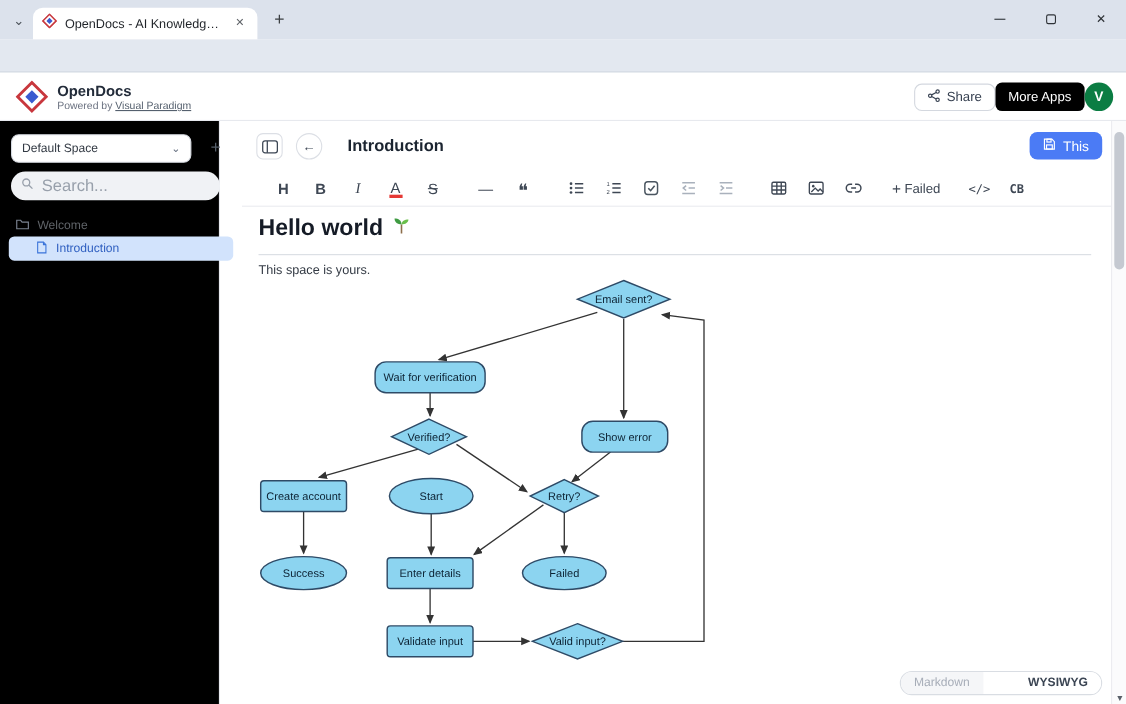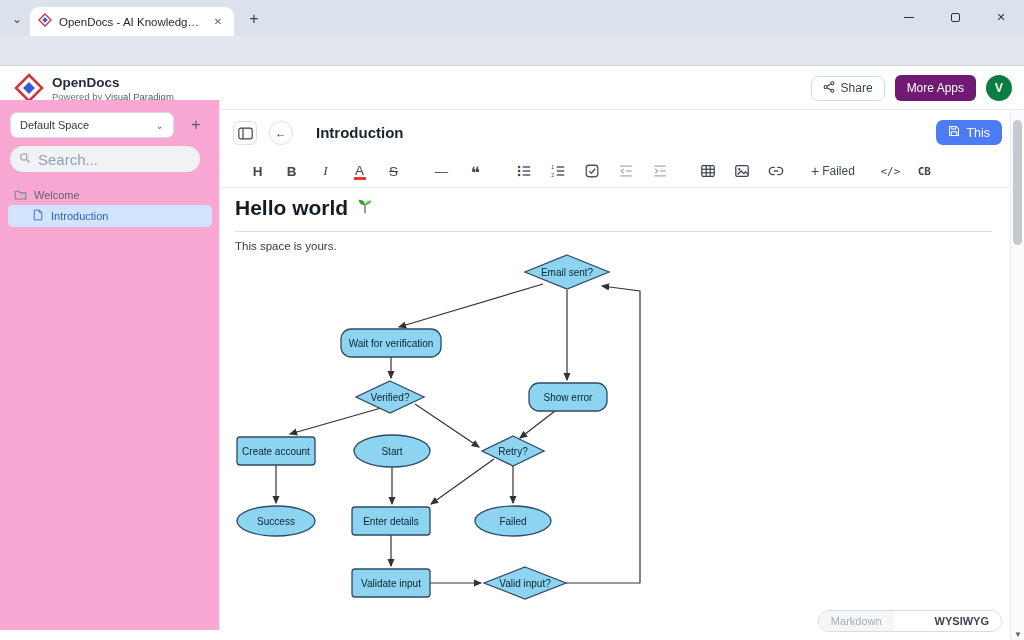--- a/index.html
+++ b/index.html
@@ -31,27 +31,27 @@
   .star-glyph { font-size:13px; color:#5f6368; }
   .kebab-glyph { font-size:13px; color:#43484e; letter-spacing:0; }
   .yellow-ring { width:13px; height:13px; border:3px solid #f2b60b; border-radius:50%; background:#fff; }
 
   
   .app-header { position:absolute; left:0; top:66px; width:1024px; height:44px; background:#fff; border-bottom:1px solid #e7e9ee; }
   .logo { position:absolute; left:14px; top:7px; }
   .app-name { position:absolute; left:52px; top:9px; font-size:13.5px; font-weight:bold; color:#232c3a; }
   .powered { position:absolute; left:52px; top:25px; font-size:9.5px; color:#6b7280; }
   .powered a { color:#55606e; }
-  .header-actions { position:absolute; right:12px; top:9px; display:flex; align-items:center; gap:10px; }
+  .header-actions { position:absolute; right:12px; top:9px; display:flex; align-items:center; }
   .share-btn { height:25px; display:flex; align-items:center; gap:6px; padding:0 11px; border:1px solid #d4d8df; border-radius:7px; background:#fff; font-size:12px; color:#374151; }
-  .moreapps-btn { height:26px; display:flex; align-items:center; padding:0 12px; border:none; border-radius:6px; background:#701a75; color:#fff; font-size:12px; }
+  .moreapps-btn { height:26px; display:flex; align-items:center; padding:0 12px; border:none; border-radius:6px; background:#000000; color:#fff; font-size:12px; }
   .avatar { width:26px; height:26px; border-radius:50%; background:#0b7d43; color:#fff; font-size:12.5px; font-weight:bold; display:flex; align-items:center; justify-content:center; }
 
   
-  .sidebar { position:absolute; left:0; top:100px; width:220px; height:530px; background:#f9a8d4; border-right:1px solid #e7e9ee; }
+  .sidebar { position:absolute; left:0; top:110px; width:200px; height:530px; background:#000000; border-right:1px solid #e7e9ee; }
   .space-select { position:absolute; left:10px; top:12px; width:164px; height:26px; border:1px solid #d6dae1; border-radius:7px;
     display:flex; align-items:center; padding:0 9px; font-size:11px; color:#333a44; background:#fff; }
   .space-select .chev { margin-left:auto; font-size:10px; color:#667080; }
   .space-add-btn { position:absolute; left:184px; top:13px; width:24px; height:24px; display:flex; align-items:center; justify-content:center; font-size:16px; color:#555e69; }
   .search-box { position:absolute; left:10px; top:46px; width:190px; height:26px; background:#f0f2f5; border-radius:13px;
     display:flex; align-items:center; padding:0 9px; gap:7px; }
   .search-box input { flex:1; border:none; outline:none; background:transparent; font-size:15px; color:#3c4654; font-family:inherit; }
   .search-box input::placeholder { color:#98a0ab; }
   .tree-row { position:absolute; left:0; width:220px; height:22px; display:flex; align-items:center; gap:7px; font-size:11px; }
   .tree-welcome { top:84px; padding-left:14px; color:#5f6368; }

